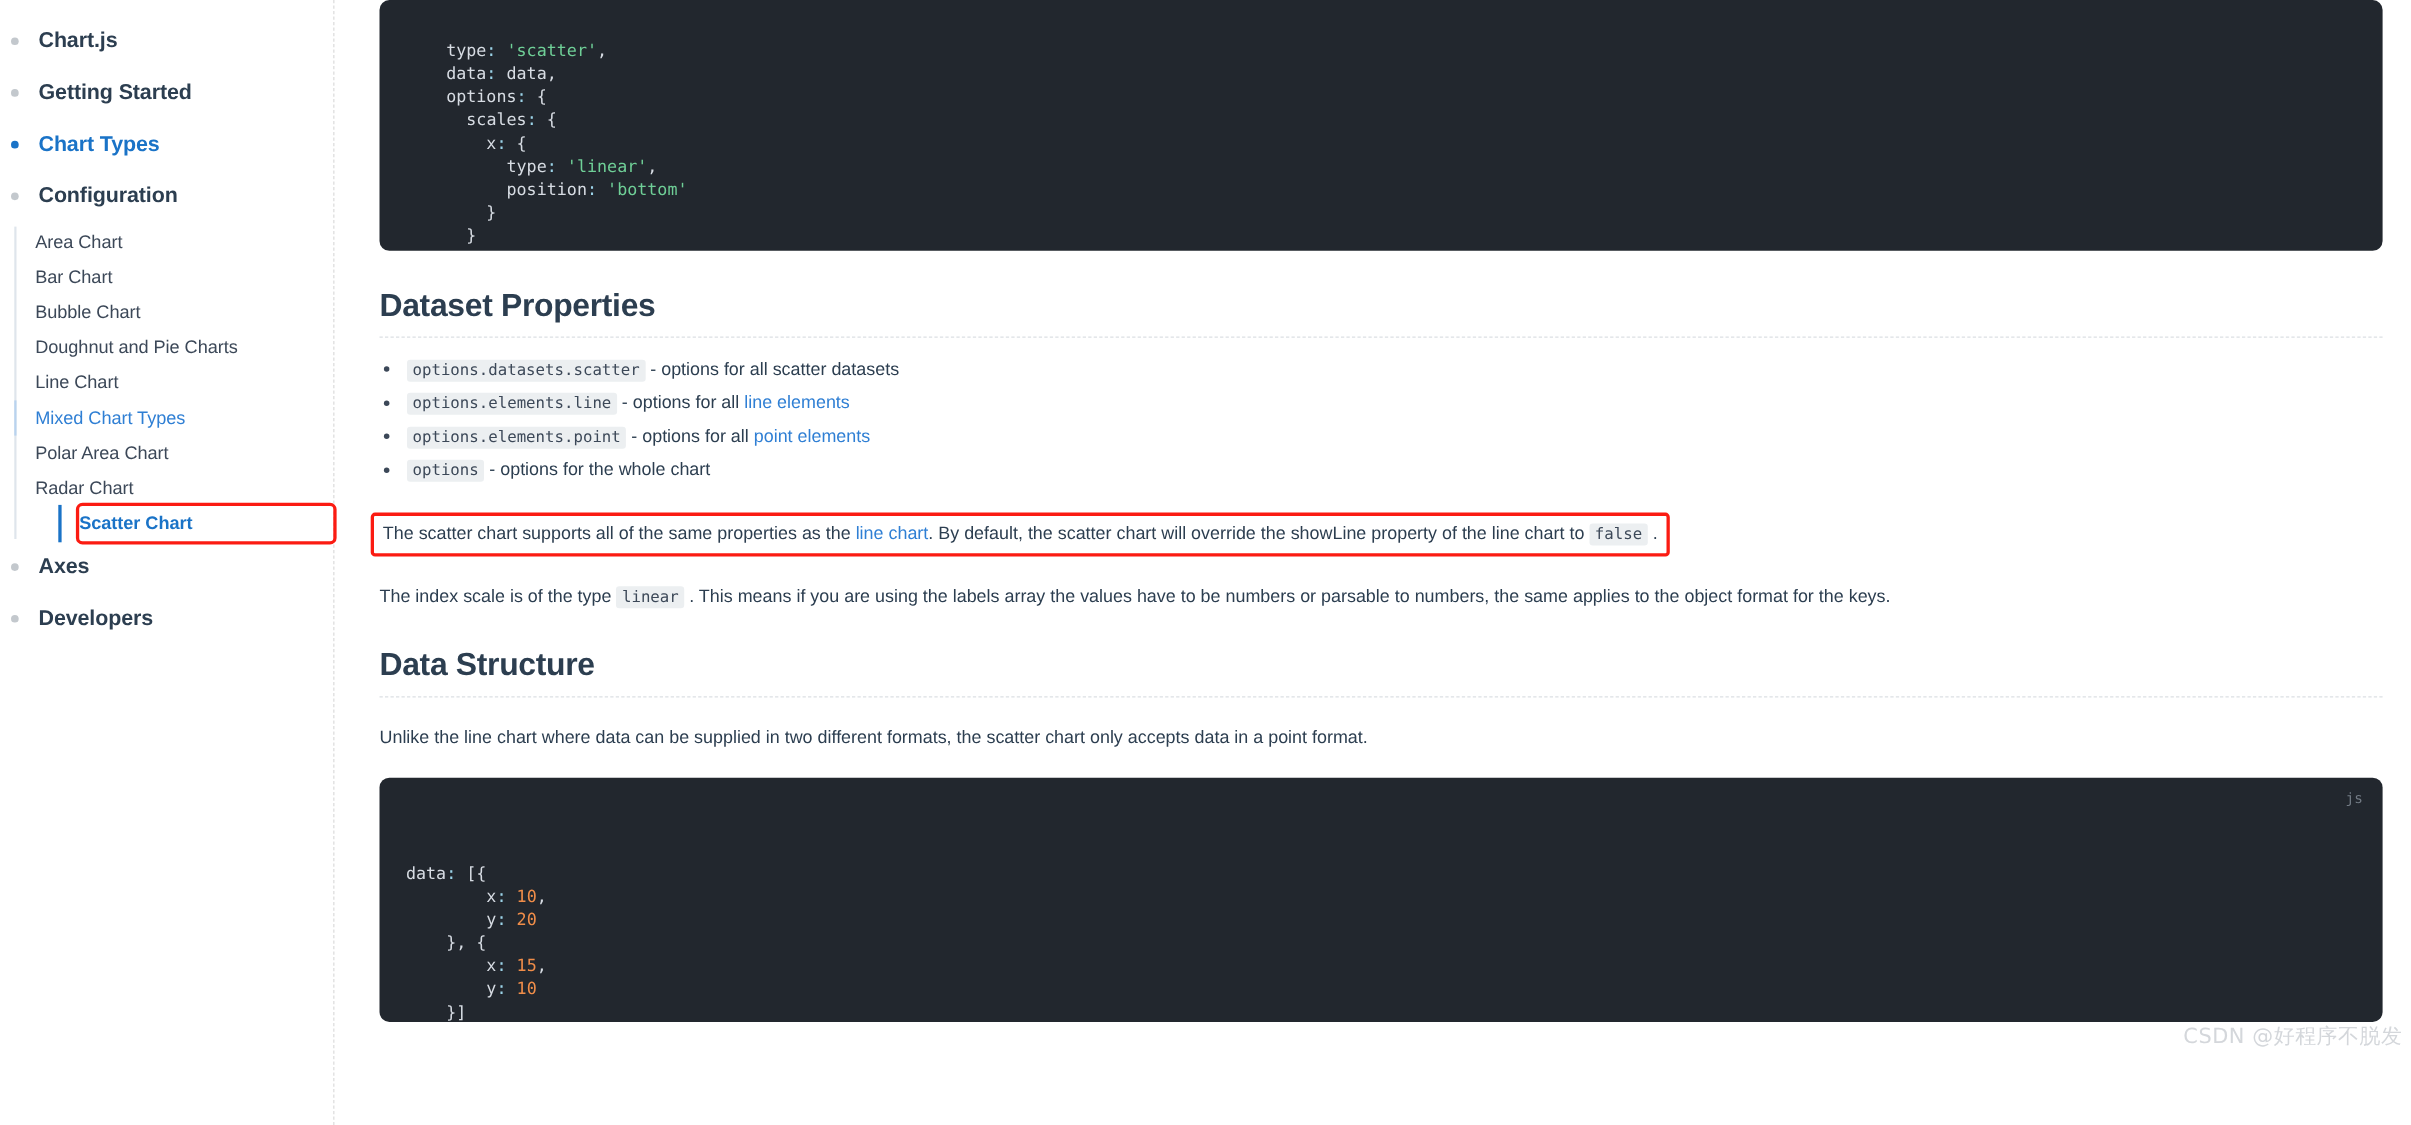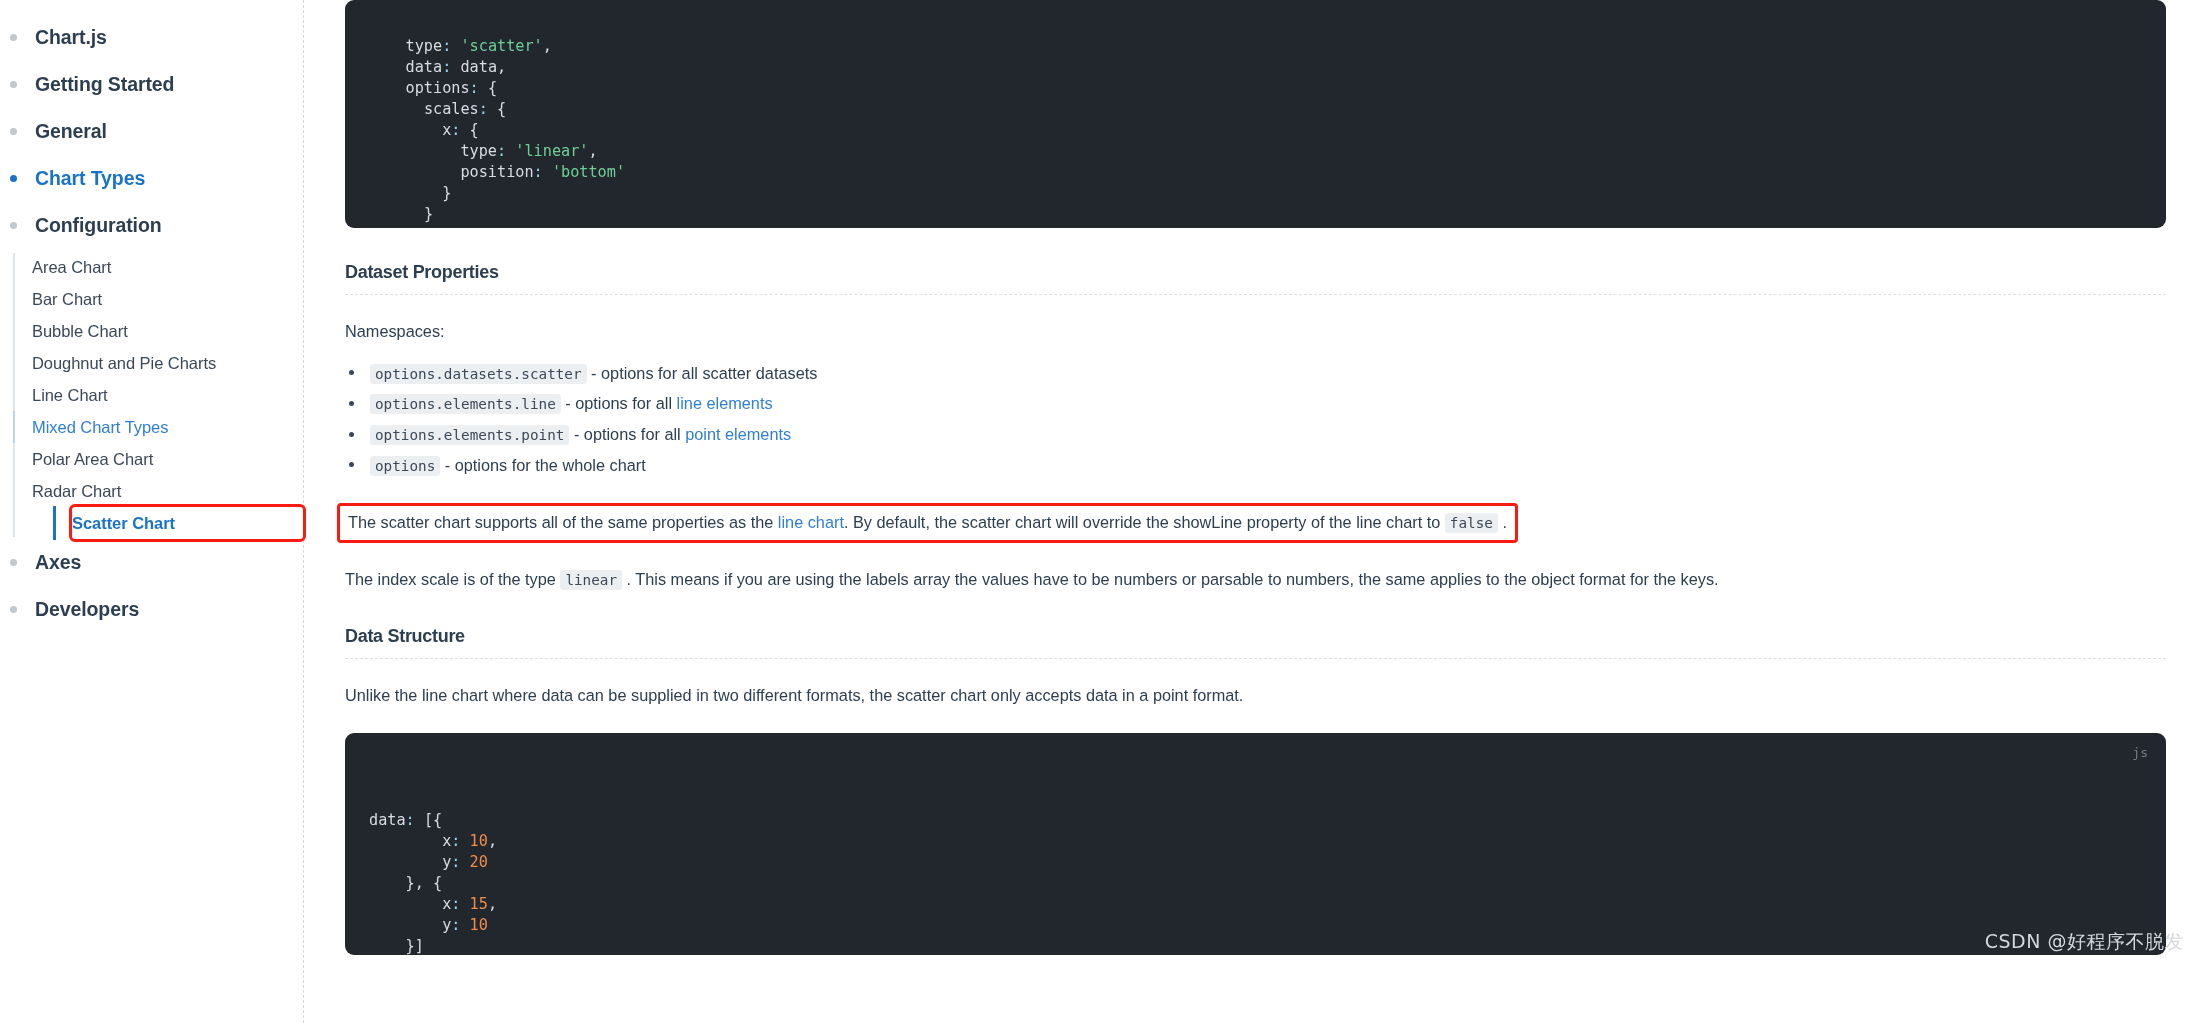--- a/index.html
+++ b/index.html
@@ -124,21 +124,21 @@
   .tok-plain { color: #d7dce3; }
 
   .code-top {
     height: 228px;
     margin: 0 0 0 0;
     padding-top: 0;
   }
   .code-top .inner { margin-top: -6px; }
 
   h2.section {
-    font-size: 18px;
+    font-size: 29px;
     font-weight: bold;
     color: #2c3e50;
     margin: 34px 0 0 0;
     padding-bottom: 11px;
     border-bottom: 1px dashed #dcdfe3;
     letter-spacing: -0.3px;
   }
 
   p.para {
     font-size: 16.3px;
@@ -204,24 +204,20 @@
 
   <nav class="sidebar">
     <div id="nav-top-container">
         <div class="nav-top">
           <span class="bullet"></span>
           <span class="lbl">Chart.js</span>
         </div>
         <div class="nav-top">
           <span class="bullet"></span>
           <span class="lbl">Getting Started</span>
-        </div>
-        <div class="nav-top">
-          <span class="bullet"></span>
-          <span class="lbl">General</span>
         </div>
         <div class="nav-top active">
           <span class="bullet"></span>
           <span class="lbl">Chart Types</span>
         </div>
         <div class="nav-top">
           <span class="bullet"></span>
           <span class="lbl">Configuration</span>
         </div>
       </div>
@@ -249,21 +245,20 @@
   </nav>
 
   <main class="content">
 
     <div class="codeblock code-top">
       <div class="inner" id="code-top-lines"><div><span>    </span><span class="tok-key">type</span><span class="tok-punc">: </span><span class="tok-str">'scatter'</span><span class="tok-plain">,</span></div><div><span>    </span><span class="tok-key">data</span><span class="tok-punc">: </span><span class="tok-plain">data,</span></div><div><span>    </span><span class="tok-key">options</span><span class="tok-punc">: </span><span class="tok-plain">{</span></div><div><span>      </span><span class="tok-key">scales</span><span class="tok-punc">: </span><span class="tok-plain">{</span></div><div><span>        </span><span class="tok-key">x</span><span class="tok-punc">: </span><span class="tok-plain">{</span></div><div><span>          </span><span class="tok-key">type</span><span class="tok-punc">: </span><span class="tok-str">'linear'</span><span class="tok-plain">,</span></div><div><span>          </span><span class="tok-key">position</span><span class="tok-punc">: </span><span class="tok-str">'bottom'</span></div><div><span>        </span><span class="tok-plain">}</span></div><div><span>      </span><span class="tok-plain">}</span></div><div><span>    </span><span class="tok-plain">}</span></div></div>
     </div>
 
     <h2 class="section">Dataset Properties</h2>
 
-    <p class="para">Namespaces:</p>
 
     <ul class="ns-list" id="ns-list">
         <li><code class="inline">options.datasets.scatter</code><span> - options for all scatter datasets</span></li>
         <li><code class="inline">options.elements.line</code><span> - options for all </span><a class="link" href="#">line elements</a></li>
         <li><code class="inline">options.elements.point</code><span> - options for all </span><a class="link" href="#">point elements</a></li>
         <li><code class="inline">options</code><span> - options for the whole chart</span></li>
       </ul>
 
     <p class="para highlighted" id="highlighted-note"><span>The scatter chart supports all of the same properties as the </span><a class="link" href="#">line chart</a><span>. By default, the scatter chart will override the showLine property of the line chart to </span><code class="inline">false</code><span> .</span></p>
 

